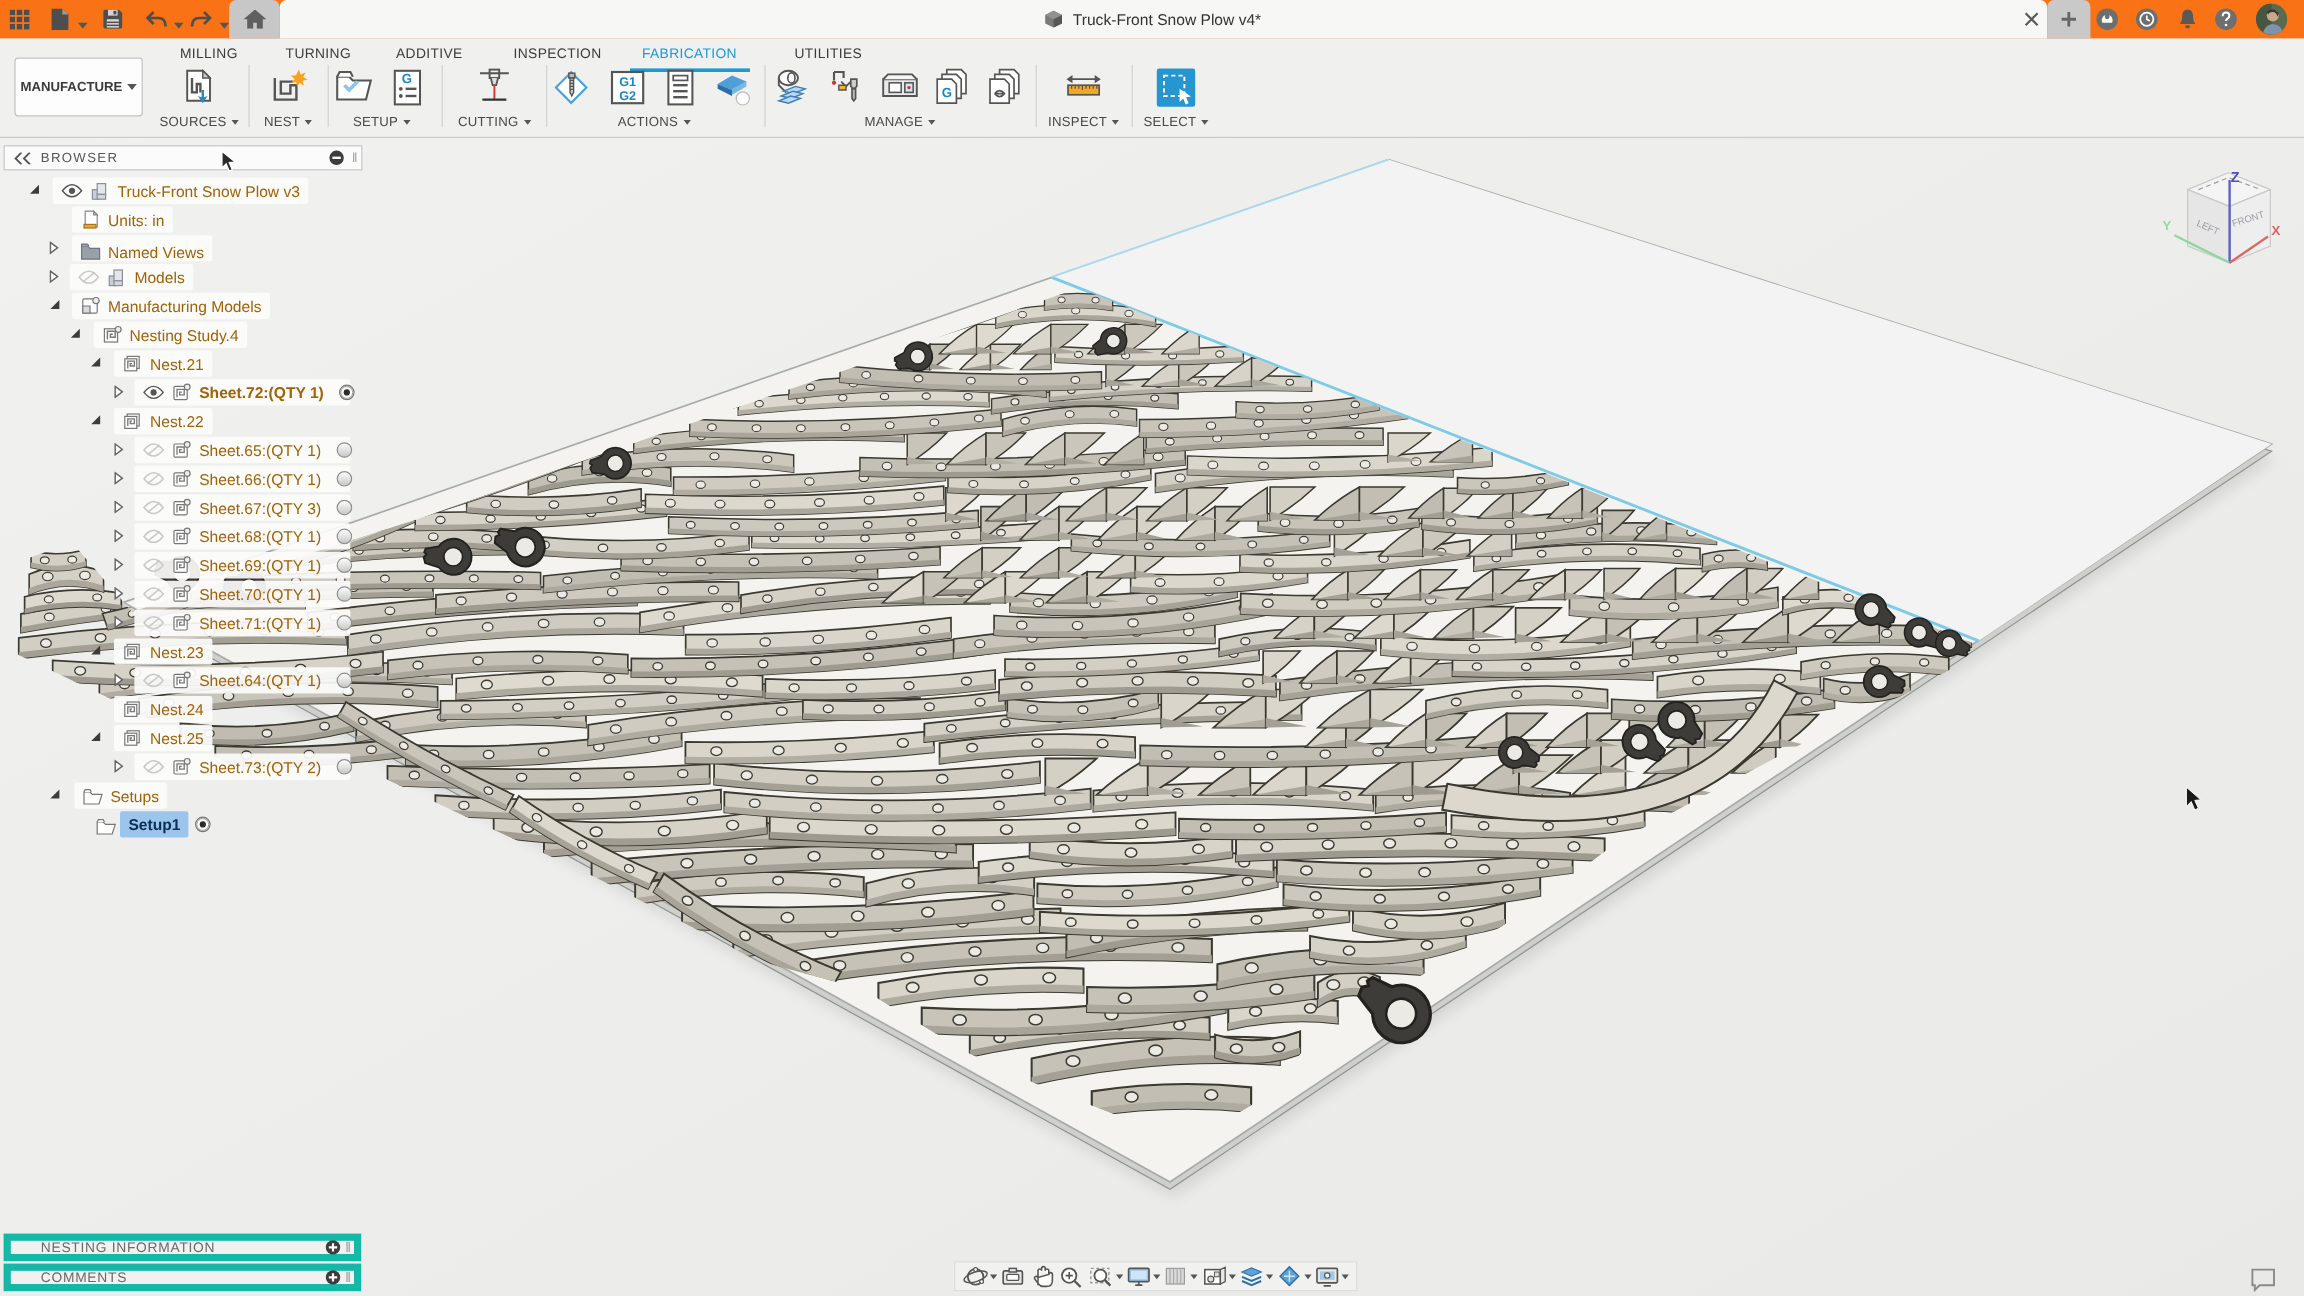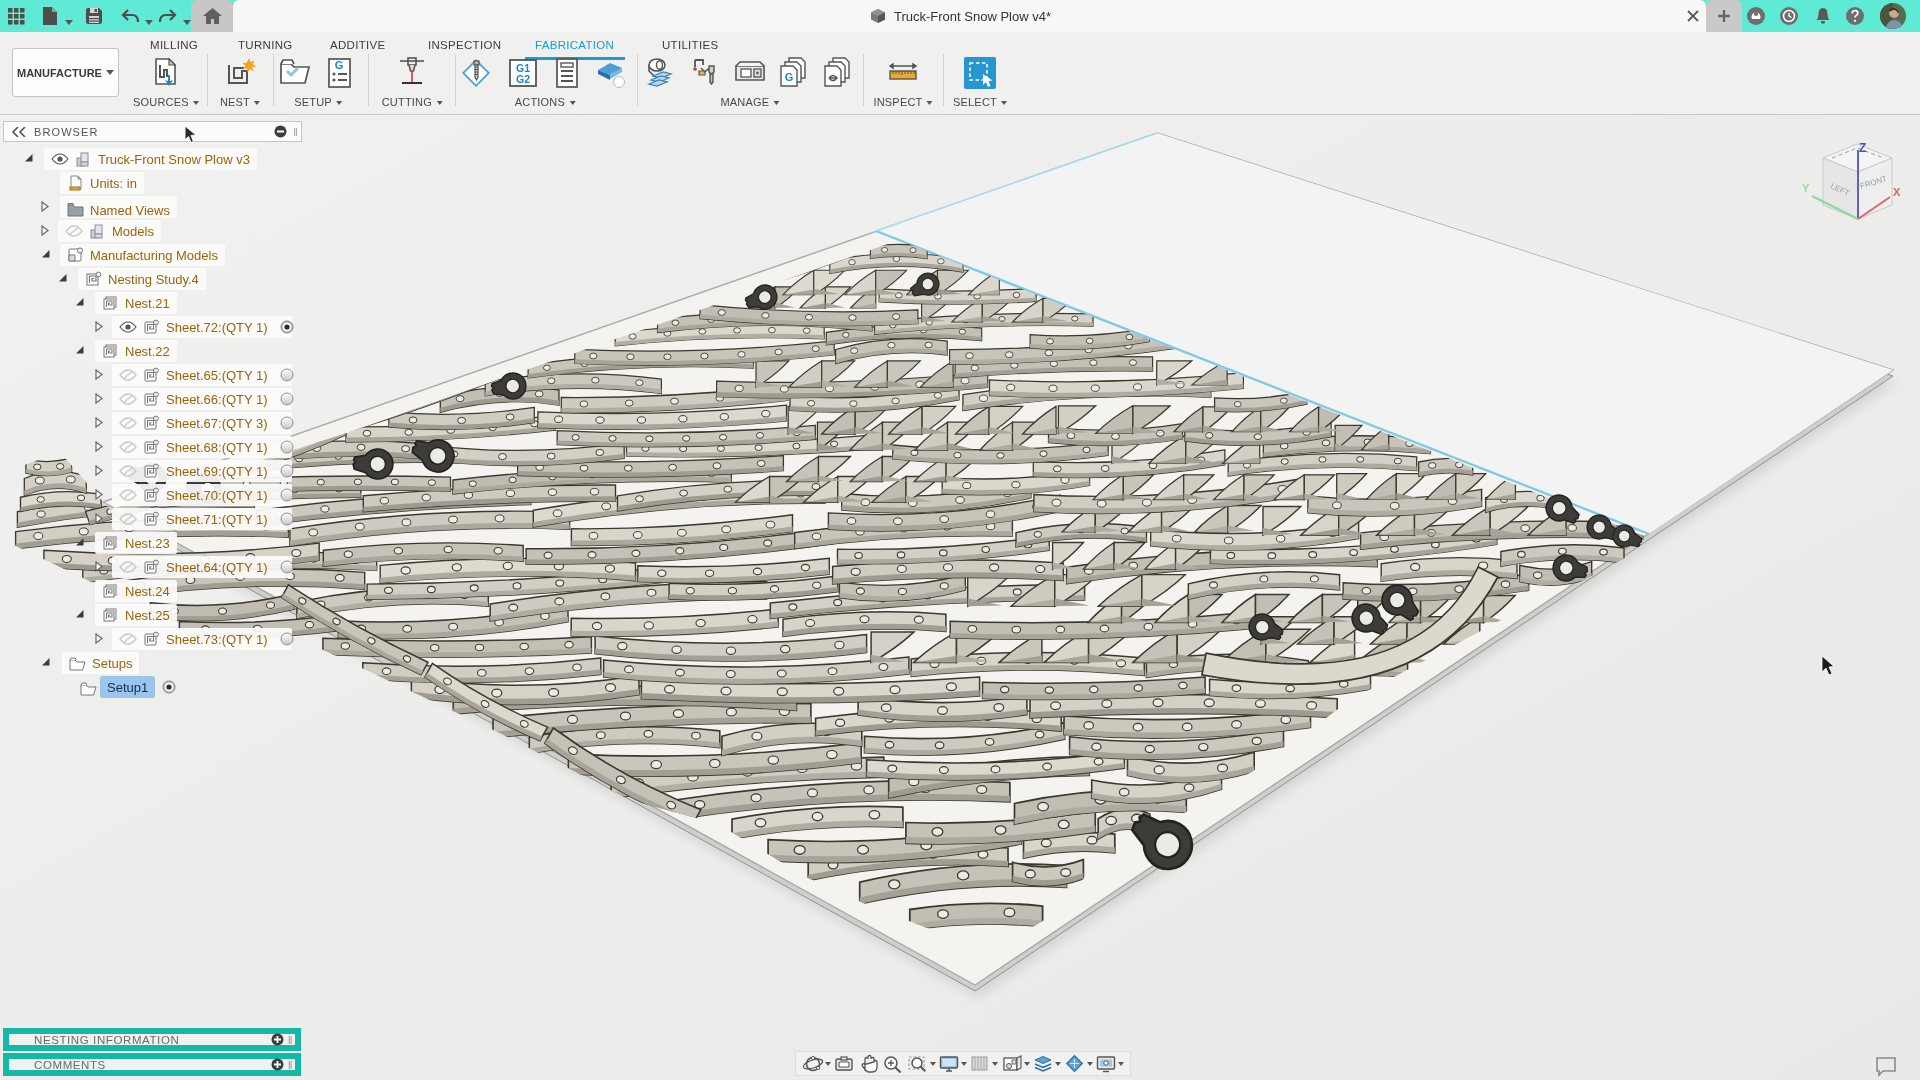--- a/index.html
+++ b/index.html
@@ -1,33 +1,33 @@
 <!DOCTYPE html>
 <html><head><meta charset="utf-8"><style>
 *{margin:0;padding:0;box-sizing:border-box}
 body{width:1920px;height:1080px;overflow:hidden;font-family:"Liberation Sans",sans-serif;position:relative;background:#ececec}
 .ab{position:absolute}
-#topbar{position:absolute;left:0;top:0;width:1920px;height:32px;background:#5eead4;z-index:20}
+#topbar{position:absolute;left:0;top:0;width:1920px;height:32px;background:#f97316;z-index:20}
 #doctab{position:absolute;left:233px;top:0;width:1473px;height:32px;background:#f7f7f6;border-radius:6px 6px 0 0}
 #hometab{position:absolute;left:191px;top:0;width:42px;height:32px;background:#c7c7c7;border-radius:6px 6px 0 0;display:flex;align-items:center;justify-content:center}
 #plustab{position:absolute;left:1706px;top:0;width:36px;height:32px;background:#c9c9c9;border-radius:6px 6px 0 0;display:flex;align-items:center;justify-content:center}
 #title{position:absolute;left:0;top:0;width:100%;height:32px;display:flex;align-items:center;justify-content:center;font-size:13px;color:#333;gap:7px}
 #ribbon{position:absolute;left:0;top:32px;width:1920px;height:83px;background:#f0f0ef;border-bottom:1px solid #c9c9c9;z-index:19}
 .tab{position:absolute;top:7px;font-size:11.5px;color:#3c3c3c;letter-spacing:.3px}
 .tabblue{color:#1a9ad7}
 #manuf{position:absolute;left:12px;top:16px;width:107px;height:49px;background:#fdfdfd;border:1px solid #c4c4c4;border-radius:3px;display:flex;align-items:center;justify-content:center;font-size:11px;font-weight:bold;color:#3a3a3a}
 .grp{position:absolute;top:24px;display:flex;gap:10px;transform:translateX(-50%)}
 .glabel{position:absolute;top:64px;transform:translateX(-50%);font-size:11px;color:#484848;letter-spacing:.2px;white-space:nowrap}
 .vsep{position:absolute;top:22px;width:1px;height:52px;background:#d2d2d1}
 .car{display:inline-block;width:0;height:0;border-left:4px solid transparent;border-right:4px solid transparent;border-top:5px solid #555;vertical-align:middle;margin-left:4px}
 .car2{display:inline-block;width:0;height:0;border-left:3.5px solid transparent;border-right:3.5px solid transparent;border-top:4.5px solid #555;vertical-align:1px;margin-left:1px}
 #browserhdr{position:absolute;left:3px;top:121px;width:299px;height:21px;background:#fbfbfb;border:1px solid #c6c6c6;z-index:10;display:flex;align-items:center;font-size:11px;color:#555;letter-spacing:1.1px}
 .pill{position:absolute;height:22px;background:rgba(252,252,251,0.92);border-radius:2px;display:flex;align-items:center;gap:6px;padding:0 7px;font-size:13px;color:#a16207;white-space:nowrap;z-index:9}
 .pill .sp{flex:1}
-.bold{font-weight:normal}
+.bold{font-weight:bold}
 .bluepill{background:#9cc5ee;color:#0b2e55}
 .ico{display:flex;align-items:center}
 #nestinfo,#comments{position:absolute;left:3px;width:298px;height:23px;background:#f1f1f0;border:6px solid #14b8a6;display:flex;align-items:center;font-size:11.5px;color:#6a6a6a;letter-spacing:.6px;z-index:10}
 #navbar{position:absolute;left:795px;top:1051px;width:336px;height:25px;background:#f1f1f0;border:1px solid #ddd;display:flex;align-items:center;justify-content:space-between;padding:0 6px;z-index:10}
 .nbi{display:flex;align-items:center}
 svg{display:block}
 </style></head>
 <body>
 
 <svg id="cv" width="1920" height="1080" viewBox="0 0 1920 1080" style="position:absolute;left:0;top:0">
@@ -2023,21 +2023,21 @@
         <path d="M4,10 L14,2" stroke="#c9c9c9" stroke-width="1.3"></path>
       </svg>
     </span>
     <span class="ico">
       <svg width="17" height="17" viewBox="0 0 17 17" style="">
         <rect x="2" y="3" width="11" height="11" rx="1" fill="#fff" stroke="#777"></rect>
         <path d="M4.5,12 v-6.5 h6 v4.5 h-3.8 v-2.3 h1.8" fill="none" stroke="#777" stroke-width="1.1"></path>
         <circle cx="13" cy="3.5" r="2.4" fill="#eee" stroke="#777"></circle>
       </svg>
     </span>
-    <span class="pt">Sheet.73:(QTY 1)</span>
+    <span class="pt">Sheet.73:(QTY 2)</span>
     <span class="sp"></span>
     <span class="ico">
       <svg width="14" height="14" viewBox="0 0 14 14" style="">
         <defs>
           <linearGradient id="rg" x1="0" y1="0" x2="0" y2="1">
             <stop offset="0" stop-color="#ffffff"></stop>
             <stop offset="1" stop-color="#c6c6c6"></stop>
           </linearGradient>
         </defs>
         <circle cx="7" cy="7" r="6" fill="url(#rg)" stroke="#909090"></circle>

